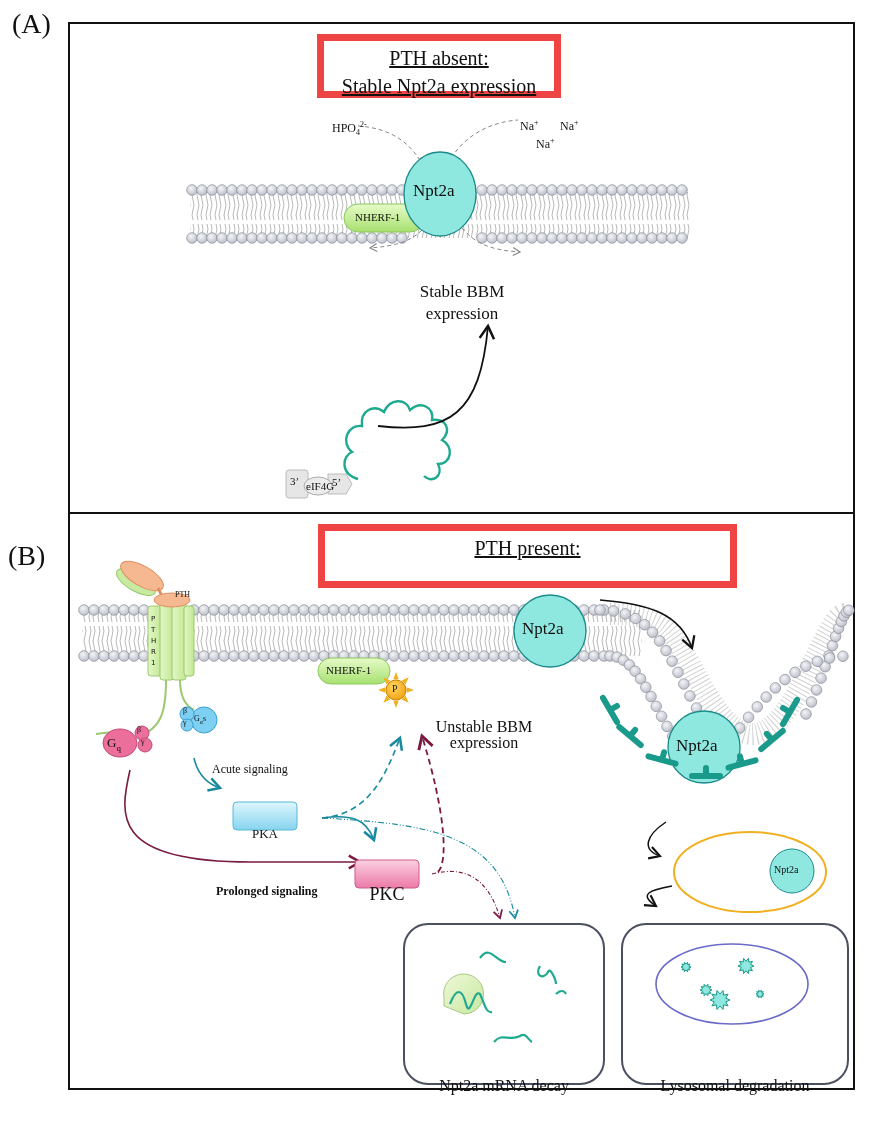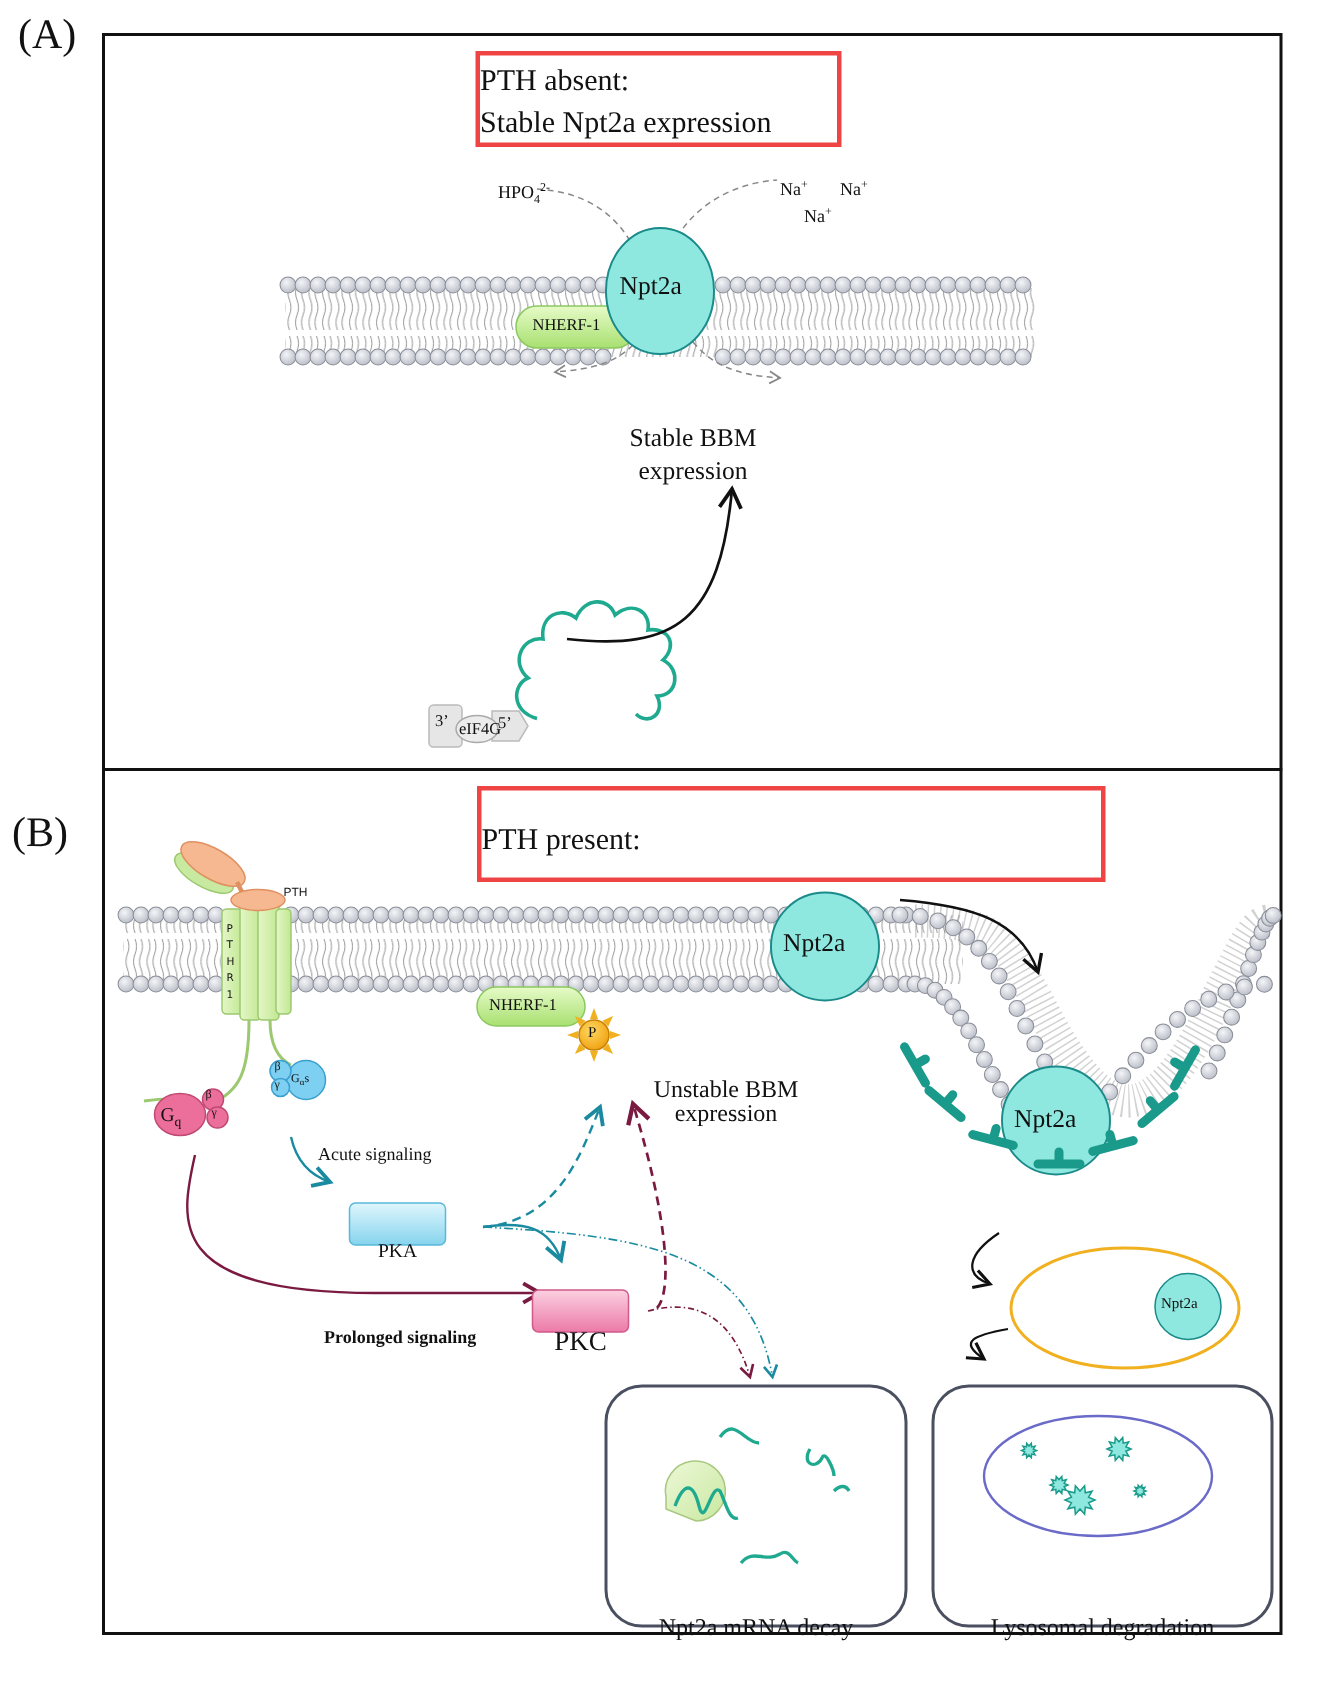--- a/index.html
+++ b/index.html
@@ -4,24 +4,24 @@
 <style>
   html, body { margin: 0; padding: 0; background: #ffffff; }
   body { width: 885px; height: 1124px; position: relative; overflow: hidden;
          font-family: "Liberation Serif", "DejaVu Serif", serif; color: #111; }
   .panel-letter { position: absolute; font-size: 28px; }
   #letterA { left: 12px; top: 8px; }
   #letterB { left: 8px; top: 540px; }
   .panel { position: absolute; border: 2px solid #111; box-sizing: border-box; background: #fff; }
   #panelA { left: 68px; top: 22px; width: 787px; height: 492px; }
   #panelB { left: 68px; top: 512px; width: 787px; height: 578px; }
-  .title-box { position: absolute; border: 3px solid #ef4444; background: #fff;
-               text-align: left; font-size: 20px; line-height: 28px; box-sizing: border-box; }
+  .title-box { position: absolute; border: 7px solid #ef4444; background: #fff;
+               text-align: center; font-size: 20px; line-height: 28px; box-sizing: border-box; text-decoration: underline; }
   #titleA { left: 247px; top: 10px; width: 244px; height: 64px; padding-top: 3px; }
-  #titleB { left: 248px; top: 10px; width: 419px; height: 64px; padding-top: 19px; }
+  #titleB { left: 248px; top: 10px; width: 419px; height: 64px; padding-top: 3px; }
   svg.layer { position: absolute; left: 0; top: 0; }
   .lbl { position: absolute; white-space: nowrap; }
   .center { text-align: center; margin-top: 19px; }
 </style>
 </head>
 <body>
 
 <div id="letterA" class="panel-letter">(A)</div>
 <div id="letterB" class="panel-letter">(B)</div>
 
@@ -466,21 +466,21 @@
     <ellipse cx="662" cy="470" rx="76" ry="40" fill="none" stroke="#6a6ac8" stroke-width="1.6"></ellipse>
     <g id="debris">
         <path d="M621,453L618.8531695488855,453.92705098312484L620.0450849718748,455.93892626146237L617.7633557568774,455.42705098312484L617.5450849718748,457.75528258147574L616,456L614.4549150281252,457.75528258147574L614.2366442431226,455.42705098312484L611.9549150281252,455.93892626146237L613.1468304511145,453.92705098312484L611,453L613.1468304511145,452.07294901687516L611.9549150281252,450.06107373853763L614.2366442431226,450.57294901687516L614.4549150281252,448.24471741852426L616,450L617.5450849718748,448.24471741852426L617.7633557568774,450.57294901687516L620.0450849718748,450.06107373853763L618.8531695488855,452.07294901687516Z" fill="#8ee8df" stroke="#1a9a8a"></path>
         <path d="M684,452L680.5650712782167,453.4832815729998L682.4721359549995,456.70228201833976L678.8213692110039,455.88328157299975L678.4721359549995,459.60845213036123L676,456.8L673.5278640450005,459.60845213036123L673.1786307889961,455.88328157299975L669.5278640450005,456.70228201833976L671.4349287217833,453.4832815729998L668,452L671.4349287217833,450.5167184270002L669.5278640450005,447.29771798166024L673.1786307889961,448.11671842700025L673.5278640450005,444.39154786963877L676,447.2L678.4721359549995,444.39154786963877L678.8213692110039,448.11671842700025L682.4721359549995,447.2977179816602L680.5650712782167,450.5167184270002Z" fill="#8ee8df" stroke="#1a9a8a"></path>
         <path d="M642,476L639.4238034586625,477.1124611797498L640.8541019662497,479.52671151375483L638.1160269082529,478.9124611797498L637.8541019662497,481.7063390977709L636,479.6L634.1458980337503,481.7063390977709L633.8839730917471,478.9124611797498L631.1458980337503,479.52671151375483L632.5761965413375,477.1124611797498L630,476L632.5761965413375,474.8875388202502L631.1458980337503,472.47328848624517L633.8839730917471,473.0875388202502L634.1458980337503,470.2936609022291L636,472.4L637.8541019662497,470.2936609022291L638.1160269082529,473.0875388202502L640.8541019662497,472.47328848624517L639.4238034586625,474.8875388202502Z" fill="#8ee8df" stroke="#1a9a8a"></path>
         <path d="M660,486L655.7063390977709,487.8541019662497L658.0901699437495,491.87785252292474L653.5267115137549,490.8541019662497L653.0901699437495,495.51056516295154L650,492L646.9098300562505,495.51056516295154L646.4732884862451,490.8541019662497L641.9098300562505,491.87785252292474L644.2936609022291,487.8541019662497L640,486L644.293660902229,484.1458980337503L641.9098300562505,480.12214747707526L646.4732884862451,481.1458980337503L646.9098300562505,476.48943483704846L650,480L653.0901699437495,476.48943483704846L653.5267115137549,481.1458980337503L658.0901699437495,480.12214747707526L655.7063390977709,484.1458980337503Z" fill="#8ee8df" stroke="#1a9a8a"></path>
         <path d="M694,480L692.2825356391083,480.7416407864999L693.2360679774998,482.3511410091699L691.410684605502,481.9416407864999L691.2360679774998,483.8042260651806L690,482.4L688.7639320225002,483.8042260651806L688.589315394498,481.9416407864999L686.7639320225002,482.3511410091699L687.7174643608917,480.7416407864999L686,480L687.7174643608917,479.2583592135001L686.7639320225002,477.6488589908301L688.589315394498,478.0583592135001L688.7639320225002,476.1957739348194L690,477.6L691.2360679774998,476.1957739348194L691.410684605502,478.0583592135001L693.2360679774998,477.6488589908301L692.2825356391083,479.2583592135001Z" fill="#8ee8df" stroke="#1a9a8a"></path>
       </g>
   </svg>
 
-  <div class="lbl" style="left:103px;top:76px;font-family:Liberation Sans, sans-serif;font-size:8px;padding-left:16px;">PTH</div>
+  <div class="lbl" style="left:89px;top:76px;font-family:Liberation Serif, serif;font-size:8px;padding-left:16px;">PTH</div>
   <div id="pthrLetters" class="lbl" style="left:81px;top:100px;font-family:'DejaVu Sans',sans-serif;font-size:7px;line-height:11px;">
       <div>P</div>
       <div>T</div>
       <div>H</div>
       <div>R</div>
       <div>1</div>
     </div>
   <div class="lbl" style="left:37px;top:221px;font-size:13px;"><span>G</span><sub style="font-size:9px">q</sub></div>
   <div class="lbl" style="left:67px;top:211px;font-size:8px;">β</div>
   <div class="lbl" style="left:71px;top:223px;font-size:8px;">γ</div>

